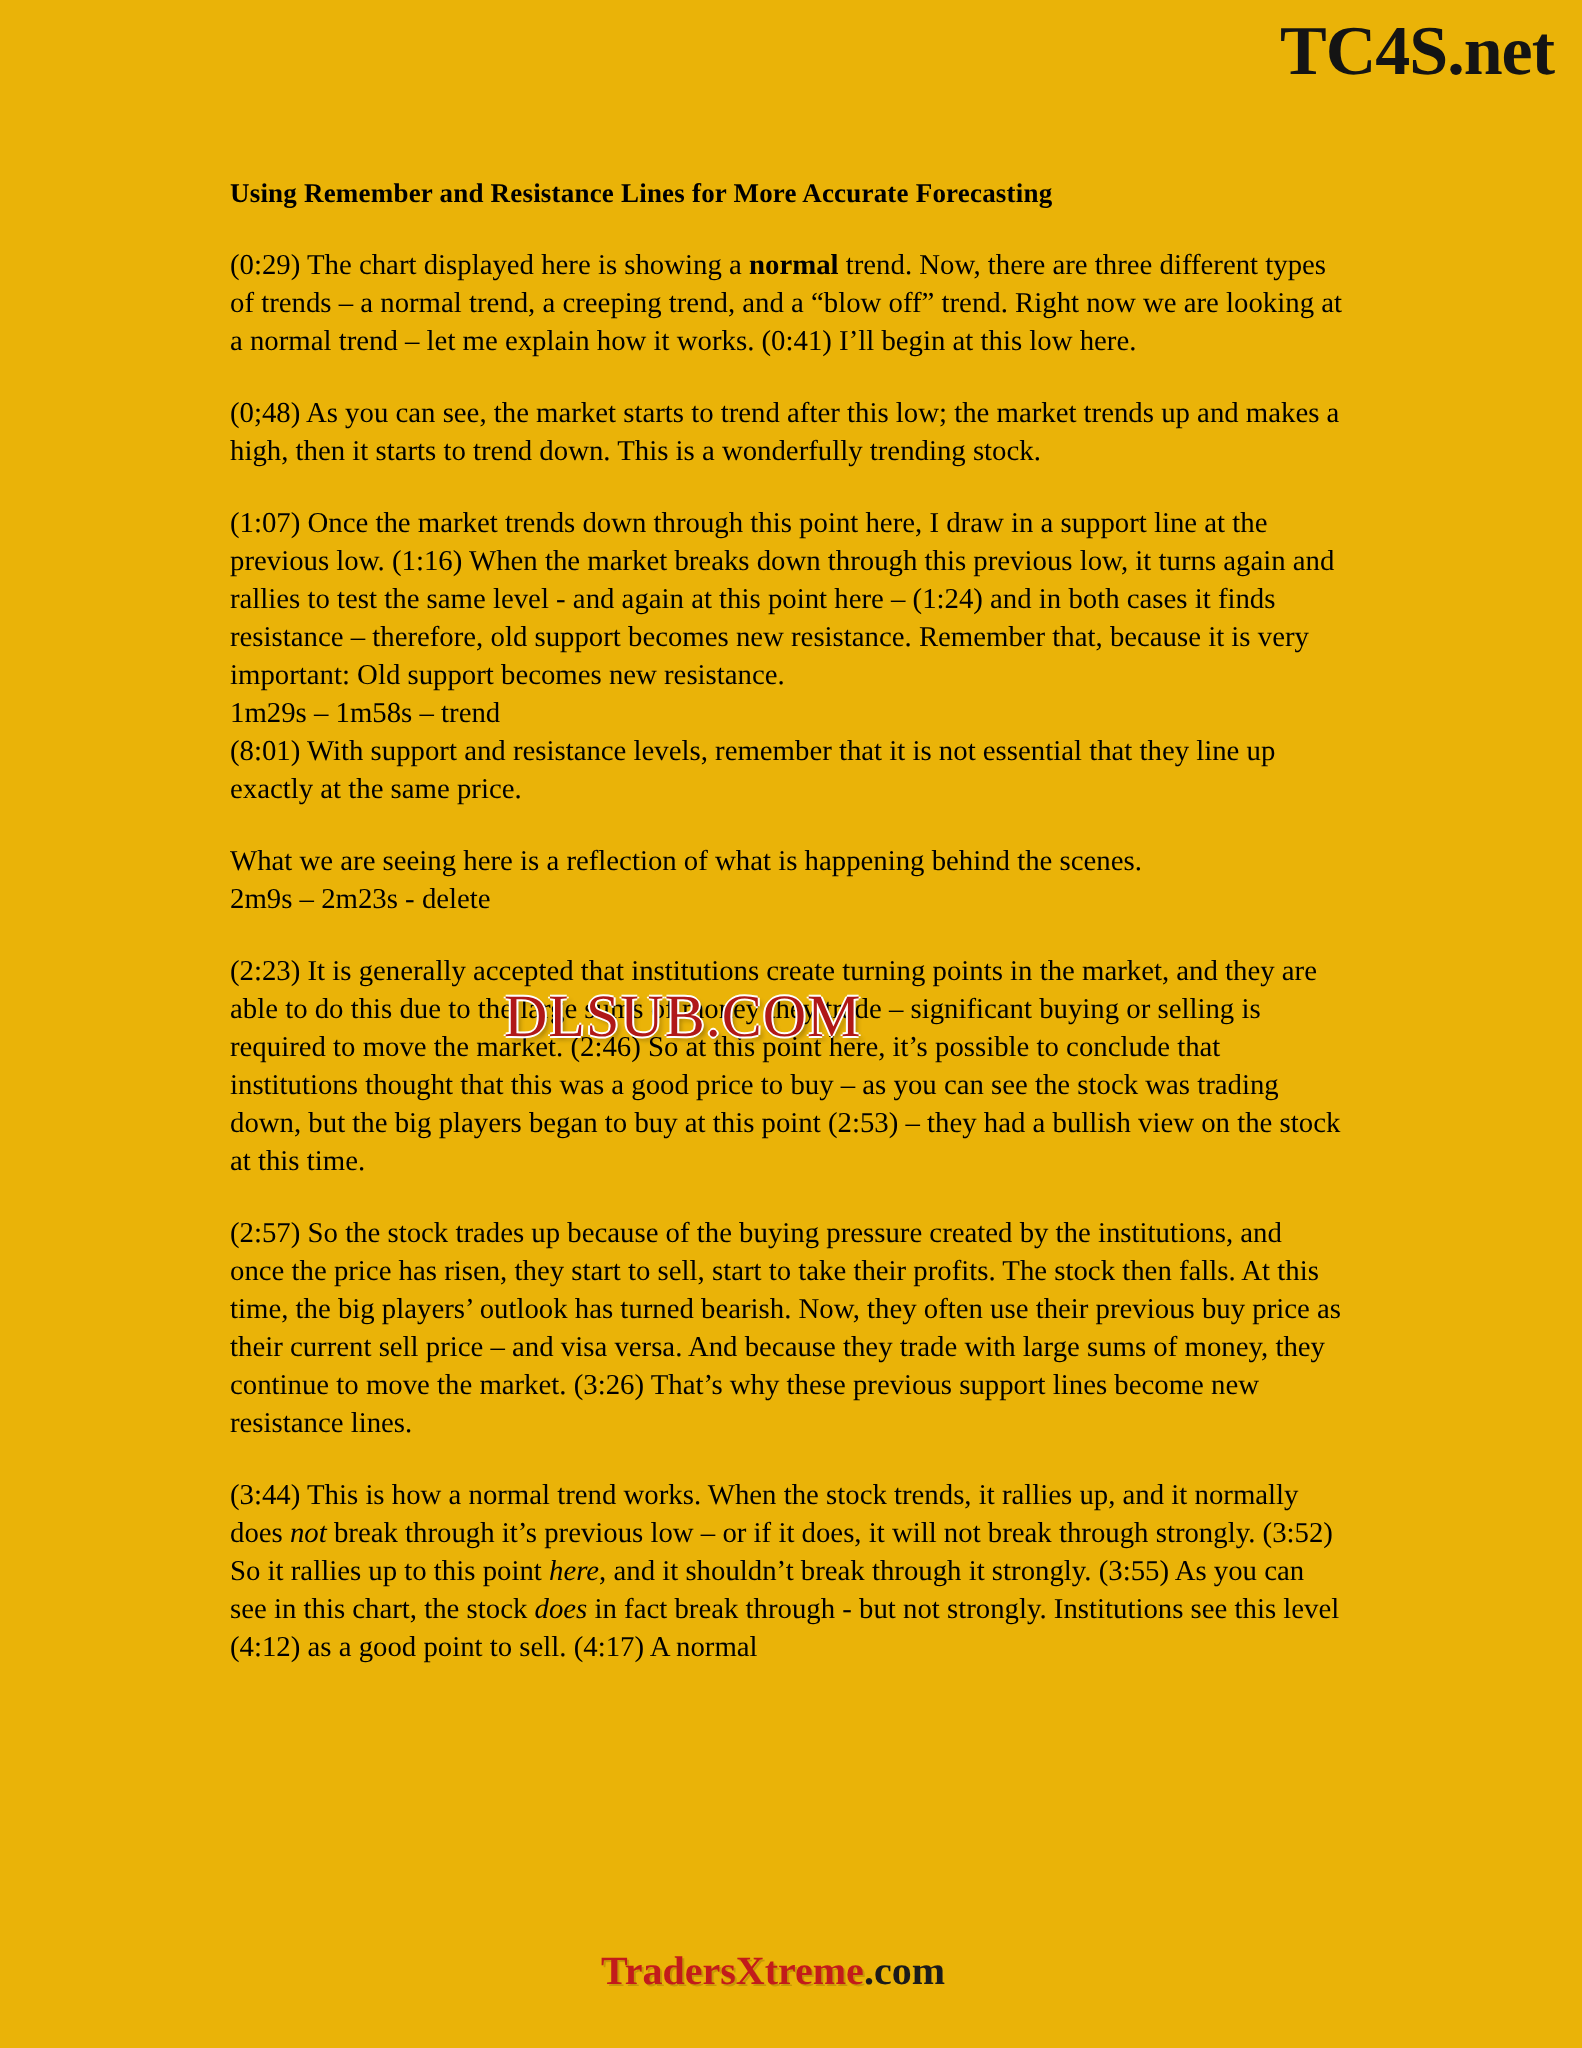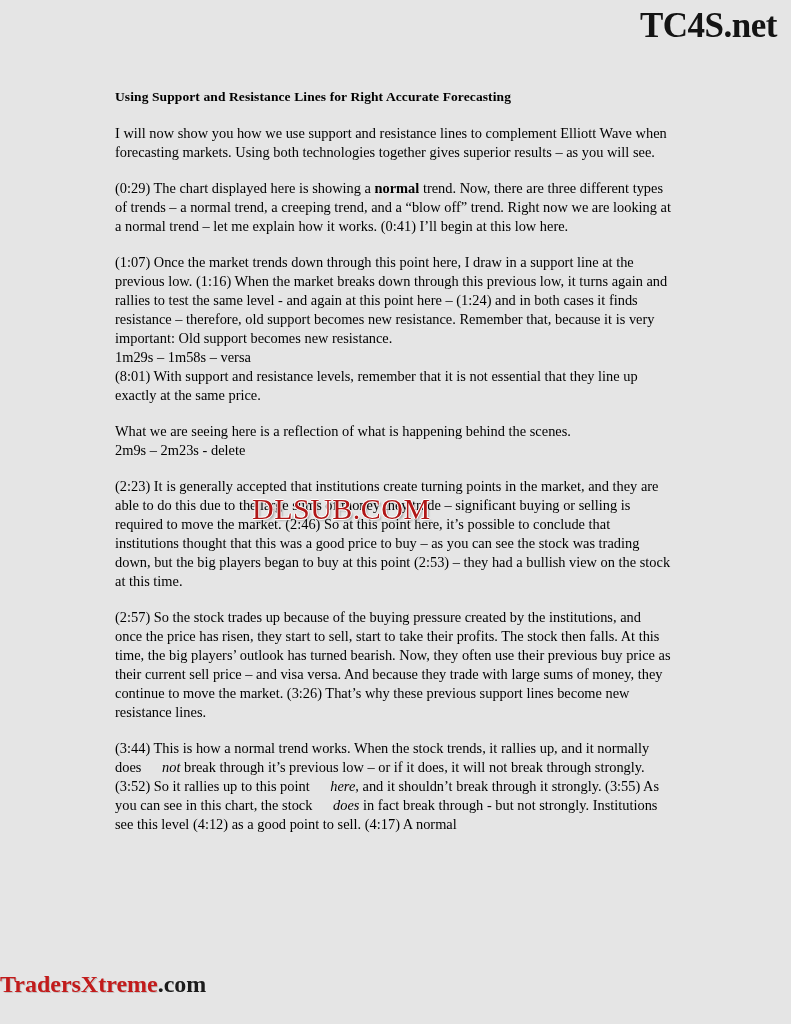--- a/index.html
+++ b/index.html
@@ -12,21 +12,21 @@
     height: 1024px;
     position: relative;
     font-family: "Liberation Serif", serif;
     color: #000000;
     overflow: hidden;
   }
 
   .page {
     position: absolute;
     inset: 0;
-    background: #e5e5e5;
+    background: #eab308;
   }
 
   
   .brand-top {
     position: absolute;
     top: 8px;
     right: 14px;
     font-family: "Liberation Serif", serif;
     font-weight: bold;
     font-size: 35px;
@@ -59,21 +59,20 @@
     line-height: 1.32;
     margin: 0 0 17px 0;
     text-align: left;
   }
 
   .doc p.tight {
     margin-bottom: 0;
   }
 
   em.ital {
-    margin-left: 17px;
   }
   strong.bolditalic {
     font-weight: bold;
   }
 
   
   .watermark {
     position: absolute;
     left: 252px;
     top: 492px;
@@ -91,24 +90,24 @@
     white-space: nowrap;
     pointer-events: none;
   }
 
   
   .brand-bottom {
     position: absolute;
     left: 0;
     right: 18px;
     bottom: 26px;
-    text-align: left;
+    text-align: center;
     font-family: "Liberation Serif", serif;
     font-weight: bold;
-    font-size: 24px;
+    font-size: 20px;
     white-space: nowrap;
   }
   .brand-bottom .red {
     color: #c21b1b;
     text-shadow: 1px 1px 0 rgba(0,0,0,0.15);
   }
   .brand-bottom .dark {
     color: #1b1b1b;
   }
 </style>
@@ -116,37 +115,37 @@
 <body>
 
 <div class="page">
 
   <div class="brand-top">
     <span class="dark">TC4S.net</span>
   </div>
 
   <div class="doc">
 
-    <h1>Using Support and Resistance Lines for Right Accurate Forecasting</h1>
+    <h1>Using Remember and Resistance Lines for More Accurate Forecasting</h1>
 
-    <p>
-      <span>I will now show you how we use support and resistance lines to complement Elliott Wave when forecasting markets. Using both technologies together gives superior results – as you will see.</span>
-    </p>
 
     <p>
       <span>(0:29) The chart displayed here is showing a </span><strong class="bolditalic">normal</strong><span> trend.  Now, there are three different types of trends – a normal trend, a creeping trend, and a “blow off” trend.  Right now we are looking at a normal trend – let me explain how it works.  (0:41)  I’ll begin at this low here.</span>
     </p>
 
+    <p>
+      <span>(0;48) As you can see, the market starts to trend after this low; the market trends up and makes a high, then it starts to trend down.  This is a wonderfully trending stock.</span>
+    </p>
 
     <p class="tight">
       <span>(1:07) Once the market trends down through this point here, I draw in a support line at the previous low. (1:16) When the market breaks down through this previous low, it turns again and rallies to test the same level - and again at this point here – (1:24) and in both cases it finds resistance – therefore, old support becomes new resistance. Remember that, because it is very important: Old support becomes new resistance.</span>
     </p>
 
     <p class="tight">
-      <span>1m29s – 1m58s – versa</span>
+      <span>1m29s – 1m58s – trend</span>
     </p>
 
     <p>
       <span>(8:01) With support and resistance levels, remember that it is not essential that they line up exactly at the same price.</span>
     </p>
 
     <p class="tight">
       <span>What we are seeing here is a reflection of what is happening behind the scenes.</span>
     </p>
 

